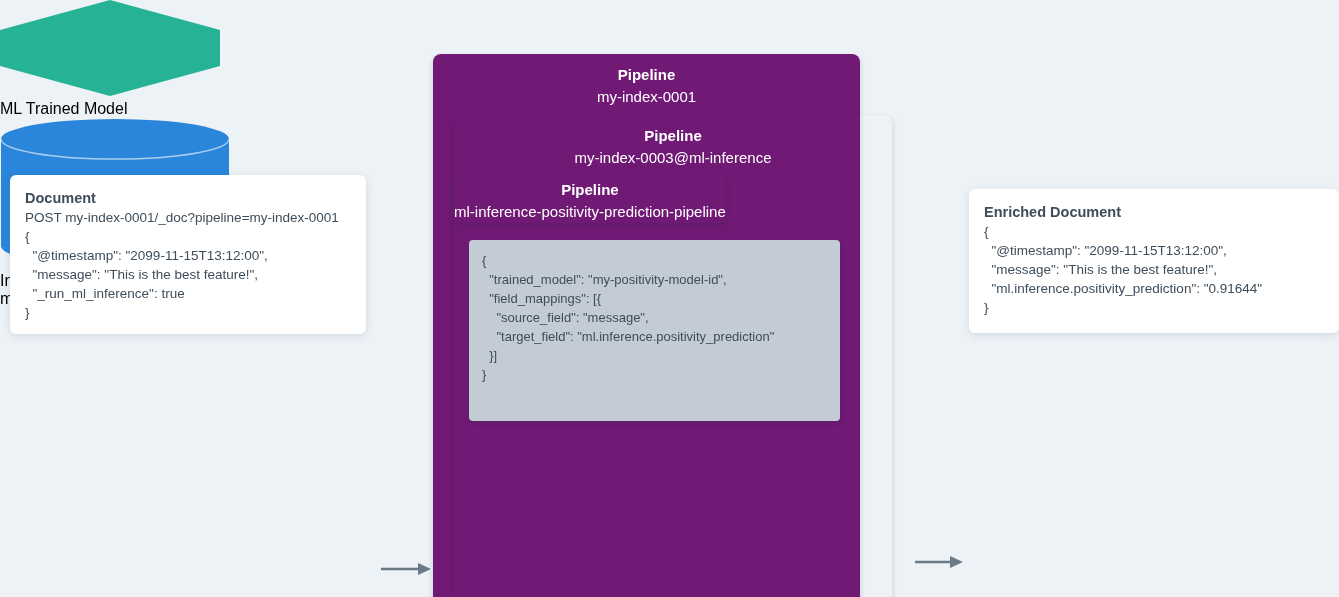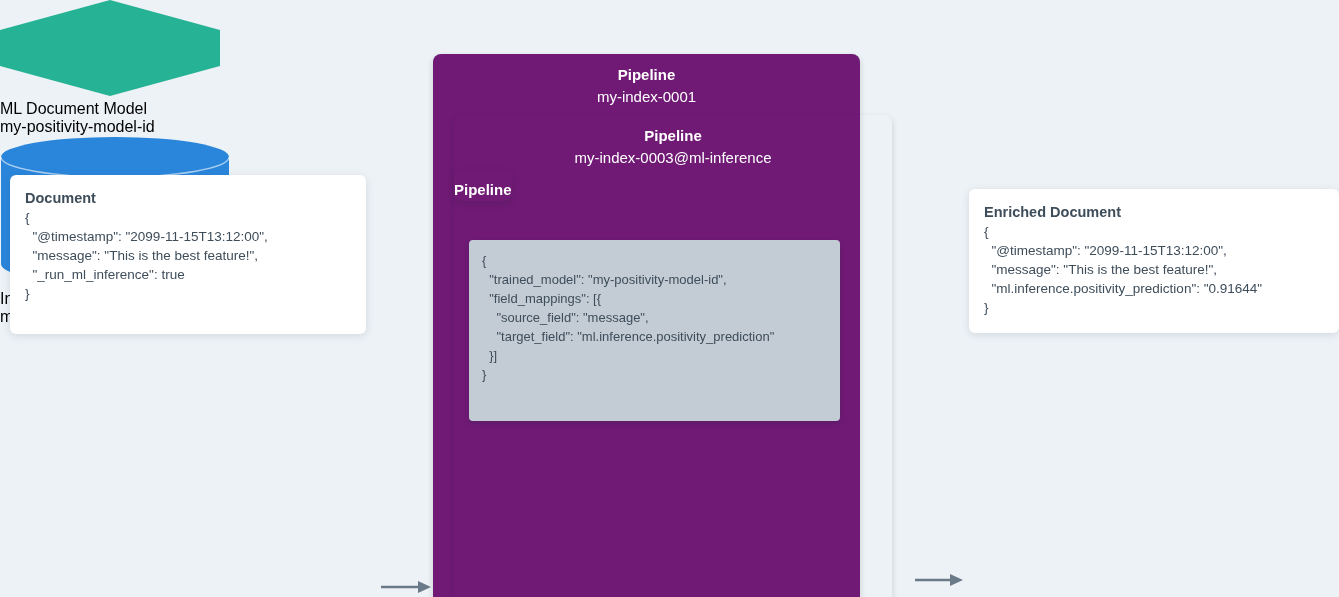--- a/index.html
+++ b/index.html
@@ -107,20 +107,21 @@
   }
 </style>
 </head>
 <body>
 
 <div class="canvas">
 
   
   <div class="card doc-card">
     <div class="card-title">Document</div>
+    <div class="code-line">POST my-index-0001/_doc?pipeline=my-index-0001</div>
     <div class="code-line">{</div>
     <div class="code-line">  "@timestamp": "2099-11-15T13:12:00",</div>
     <div class="code-line">  "message": "This is the best feature!",</div>
     <div class="code-line">  "_run_ml_inference": true</div>
     <div class="code-line">}</div>
   </div>
 
   
   <div class="pipe-box box-outer">
     <div class="pipe-head">
@@ -130,20 +131,21 @@
 
     <div class="pipe-box box-mid">
       <div class="pipe-head">
         <div class="pipe-title">Pipeline</div>
         <div class="pipe-name">my-index-0003@ml-inference</div>
       </div>
 
       <div class="pipe-box box-blue">
         <div class="pipe-head">
           <div class="pipe-title">Pipeline</div>
+          <div class="pipe-name">ml-inference-positivity-prediction-pipeline</div>
         </div>
 
         <div class="proc-block">
           <div class="code-line">{</div>
           <div class="code-line">  "trained_model": "my-positivity-model-id",</div>
           <div class="code-line">  "field_mappings": [{</div>
           <div class="code-line">    "source_field": "message",</div>
           <div class="code-line">    "target_field": "ml.inference.positivity_prediction"</div>
           <div class="code-line">  }]</div>
           <div class="code-line">}</div>
@@ -152,22 +154,21 @@
     </div>
   </div>
 
   
   <div class="hex-wrap">
     <svg width="220" height="96" viewBox="0 0 220 96">
       <polygon points="0,30 110,0 220,30 220,66 110,96 0,66" fill="#26B294"></polygon>
     </svg>
   </div>
   <div class="hex-label">
-    <div class="hex-title">ML Document Model</div>
-    <div class="hex-name">my-positivity-model-id</div>
+    <div class="hex-title">ML Trained Model</div>
   </div>
 
   
   <div class="card enriched-card">
     <div class="card-title">Enriched Document</div>
     <div class="code-line">{</div>
     <div class="code-line">  "@timestamp": "2099-11-15T13:12:00",</div>
     <div class="code-line">  "message": "This is the best feature!",</div>
     <div class="code-line">  "ml.inference.positivity_prediction": "0.91644"</div>
     <div class="code-line">}</div>

